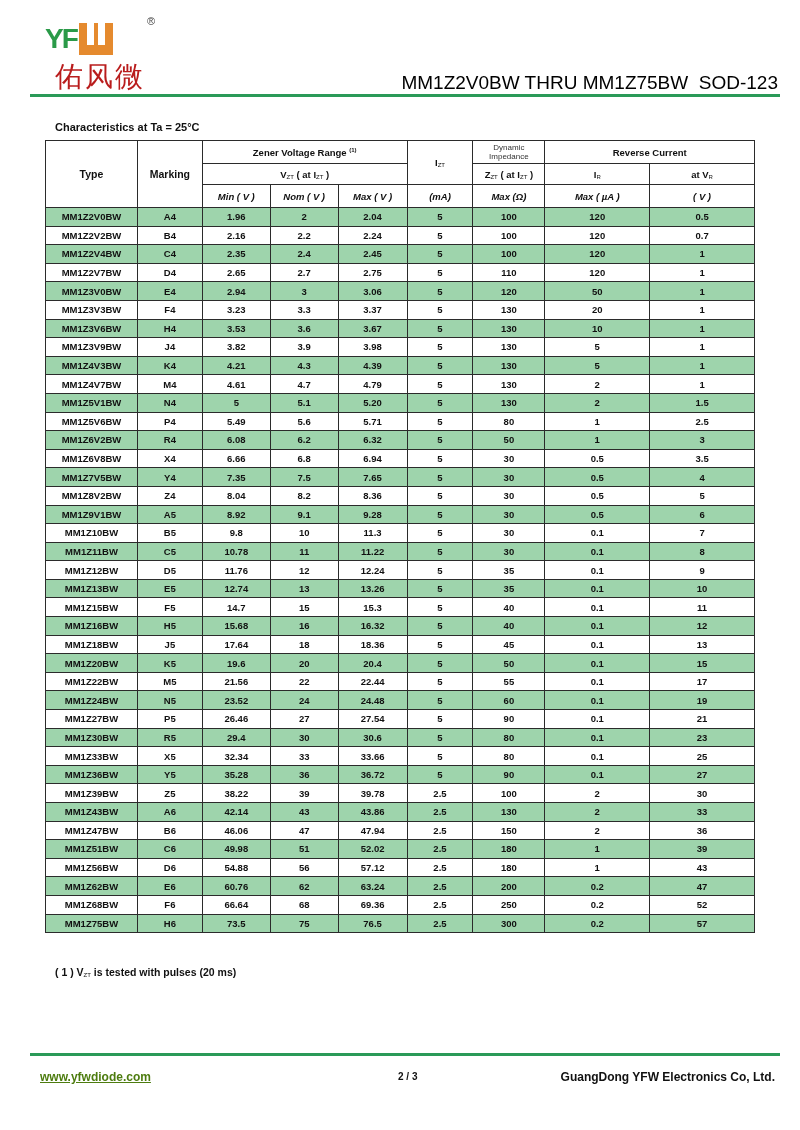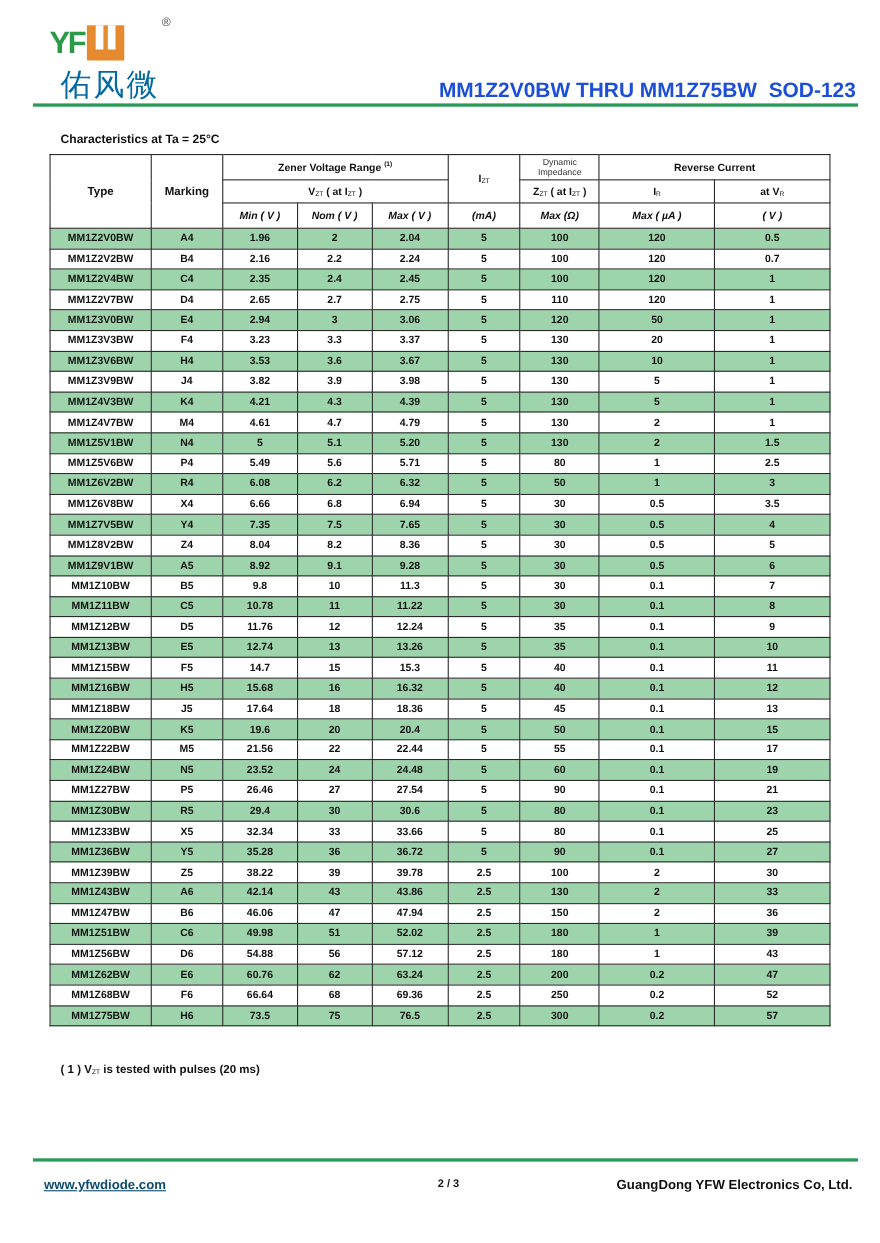--- a/index.html
+++ b/index.html
@@ -5,39 +5,39 @@
   html, body { margin:0; padding:0; background:#ffffff; }
   body { width:800px; height:1130px; position:relative; overflow:hidden;
          font-family:"Liberation Sans", sans-serif; color:#111; }
   .logo { position:absolute; left:45px; top:15px; width:110px; height:80px; }
   .logo-letters { position:absolute; left:0; top:2px; font-weight:bold; font-size:28px; line-height:44px; letter-spacing:-2px; }
   .logo-y, .logo-f { color:#2a9a48; }
   .logo-w { display:inline-block; position:relative; width:34px; height:32px; background:#e58a2e; vertical-align:top; margin-top:6px; margin-left:2px; }
   .logo-w::before { content:""; position:absolute; left:8px; top:0; width:7px; height:22px; background:#fff; }
   .logo-w::after  { content:""; position:absolute; left:19px; top:0; width:7px; height:22px; background:#fff; }
   .logo-reg { position:absolute; left:102px; top:0px; font-size:11px; color:#444; }
-  .logo-cn { position:absolute; left:10px; top:46px; font-size:28px; line-height:32px; font-family:"DejaVu Sans", sans-serif; color:#0369a1; letter-spacing:2px; }
-  .doc-title { position:absolute; right:22px; top:72px; font-size:19px; font-weight:bold; color:#1d4ed8; white-space:pre; }
+  .logo-cn { position:absolute; left:10px; top:46px; font-size:28px; line-height:32px; font-family:"DejaVu Sans", sans-serif; color:#b91c1c; letter-spacing:2px; }
+  .doc-title { position:absolute; right:22px; top:72px; font-size:19px; font-weight:normal; color:#000000; white-space:pre; }
   .rule-top { position:absolute; left:30px; right:20px; top:94px; height:3px; background:#2a9a58; }
   .char-title { position:absolute; left:55px; top:121px; font-size:11px; font-weight:bold; }
   table.spec { position:absolute; left:45px; top:140px; width:710px; border-collapse:collapse; font-size:9.5px; font-weight:bold; }
   table.spec td, table.spec th { border:1.5px solid #2b2b2b; text-align:center; padding:0; }
   table.spec th { font-weight:bold; background:#fff; }
   .h1 th { height:22px; }
   .h2 th { height:20px; }
   .h3 th { height:22px;font-style:italic; }
   .hsmall { font-size:8px; font-weight:normal !important; line-height:9px; color:#333; }
   .htall { font-size:10.5px; }
   sub { font-size:6px; font-weight:normal; vertical-align:-1px; }
   sup { font-size:6px; vertical-align:4px; }
   table.spec tbody td { height:17.6px; }
   tr.alt td { background:#9ed4ac; }
   .footnote { position:absolute; left:55px; top:966px; font-size:10.5px; font-weight:bold; }
   .rule-bot { position:absolute; left:30px; right:20px; top:1053px; height:3px; background:#2a9a58; }
-  .foot-link { position:absolute; left:40px; top:1070px; font-size:12px; font-weight:bold; color:#0c4a6e; text-decoration:underline; }
+  .foot-link { position:absolute; left:40px; top:1070px; font-size:12px; font-weight:bold; color:#4d7c0f; text-decoration:underline; }
   .foot-page { position:absolute; left:398px; top:1071px; font-size:10px; font-weight:bold; }
   .foot-company { position:absolute; right:25px; top:1070px; font-size:12px; font-weight:bold; }
 </style>
 </head>
 <body>
 
 <div class="logo">
   <div class="logo-letters">
     <span class="logo-y">Y</span><span class="logo-f">F</span><span class="logo-w"></span>
   </div>

